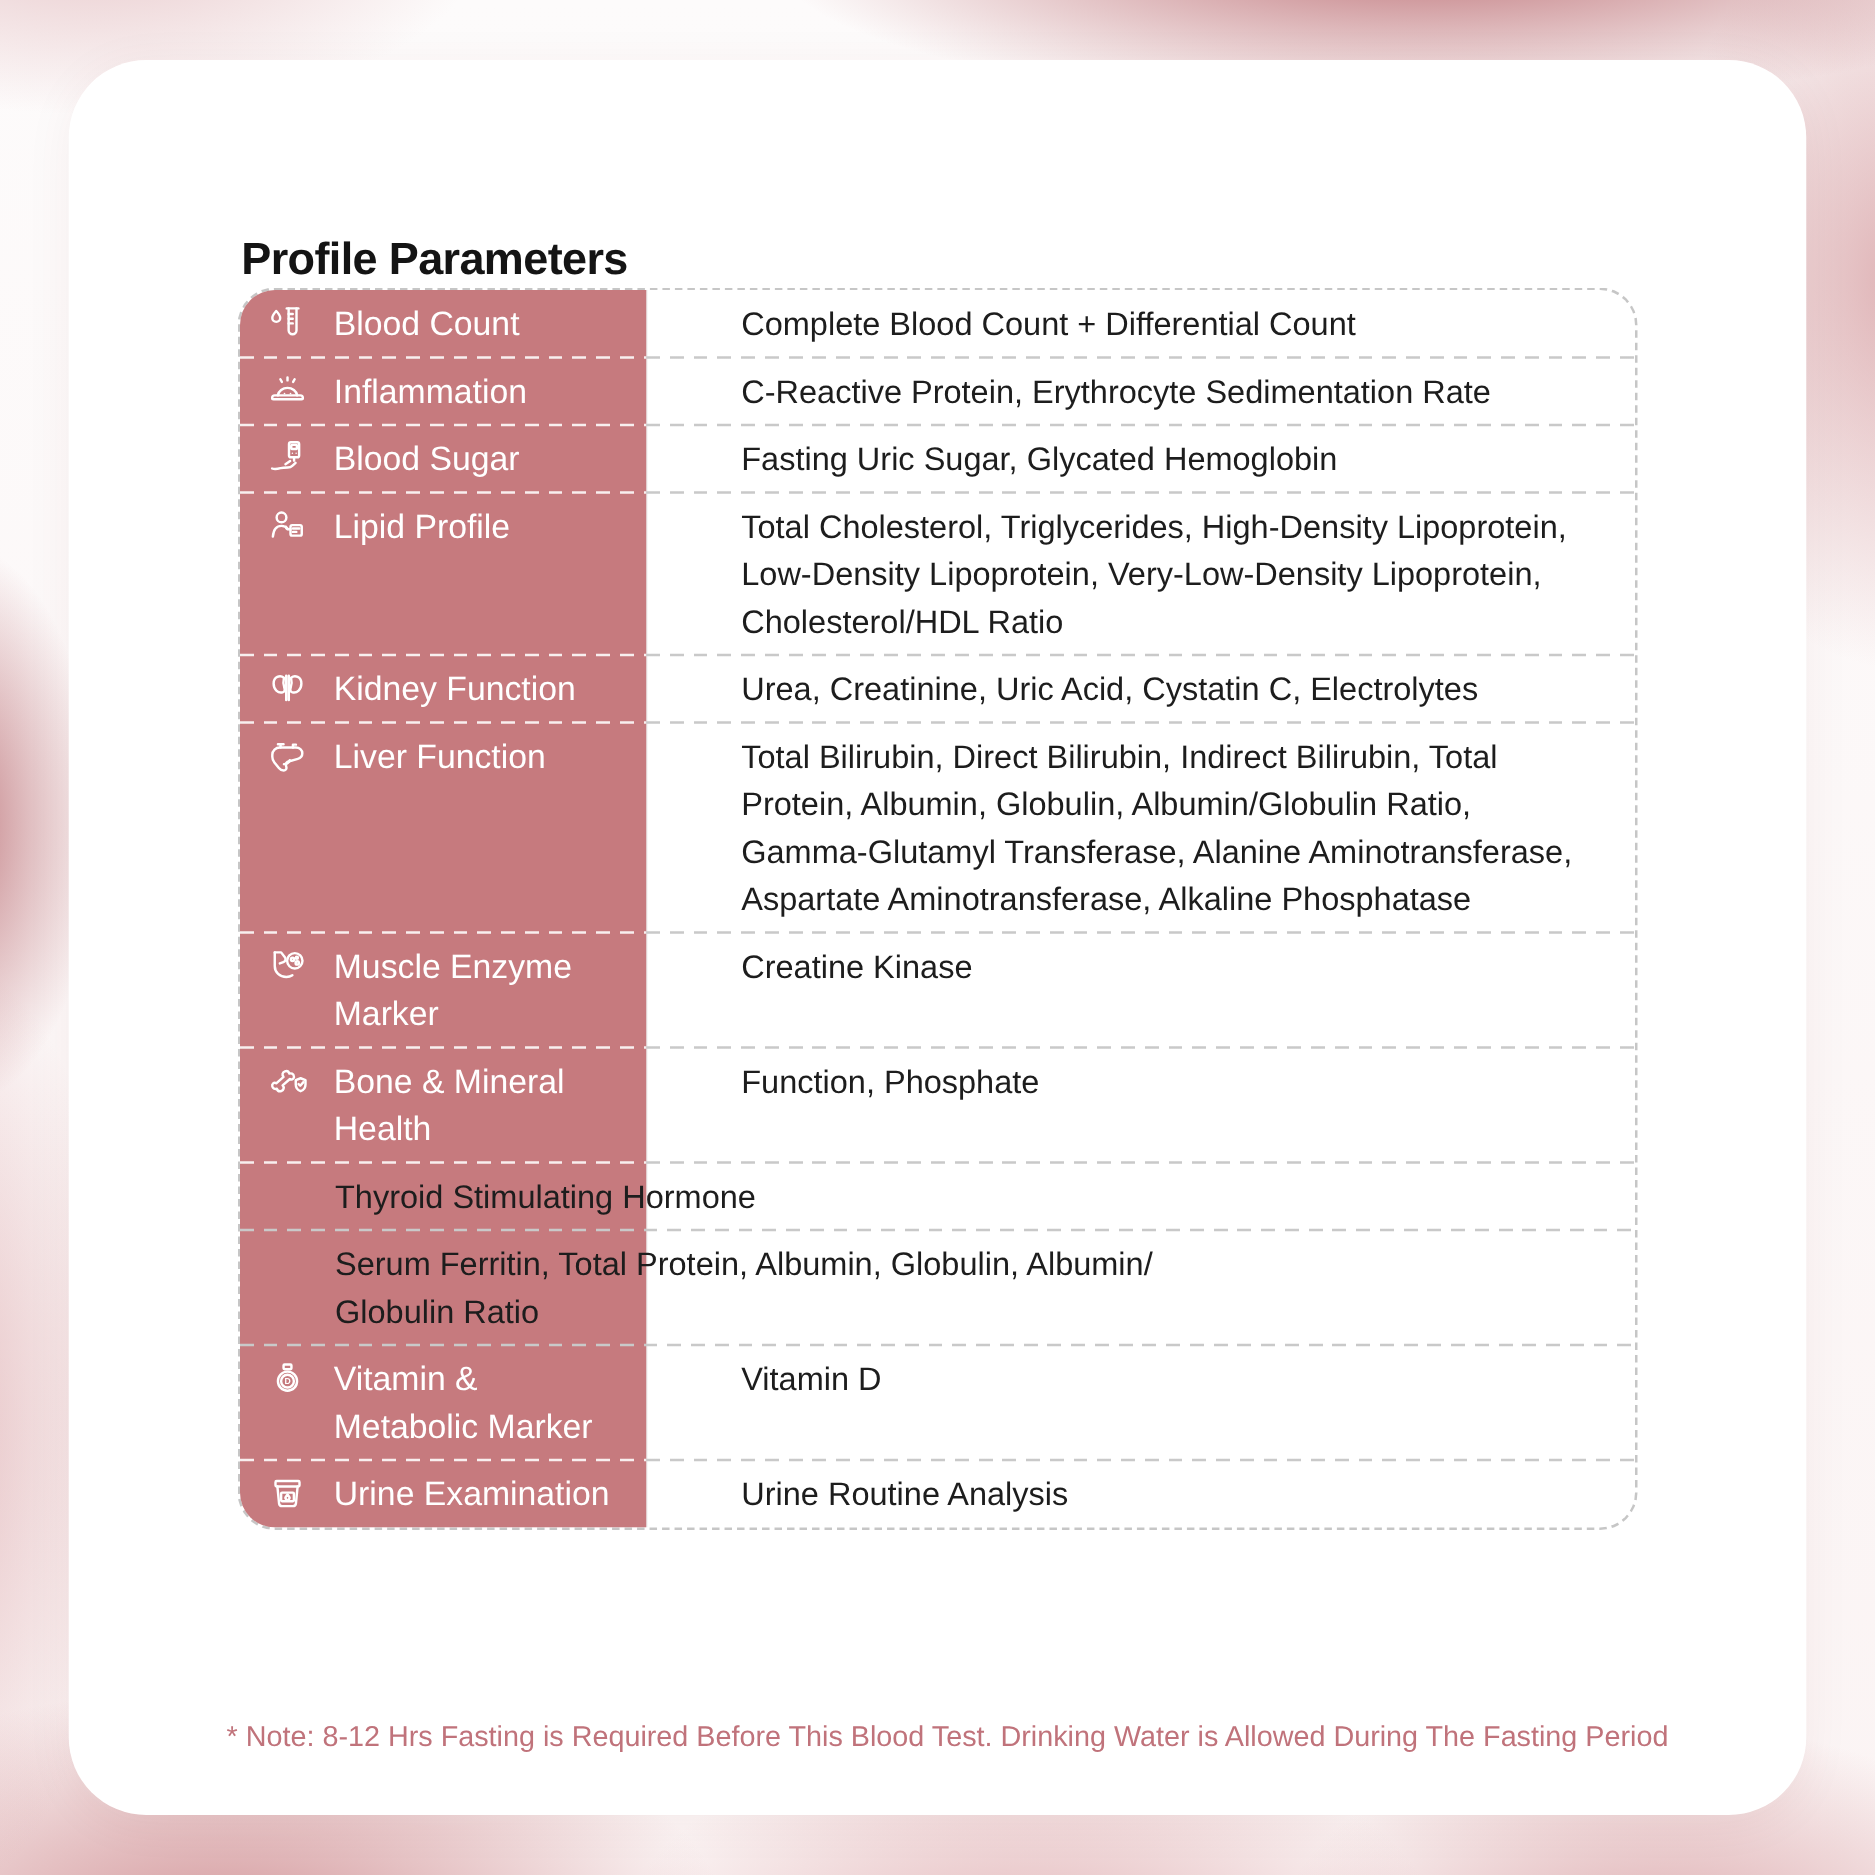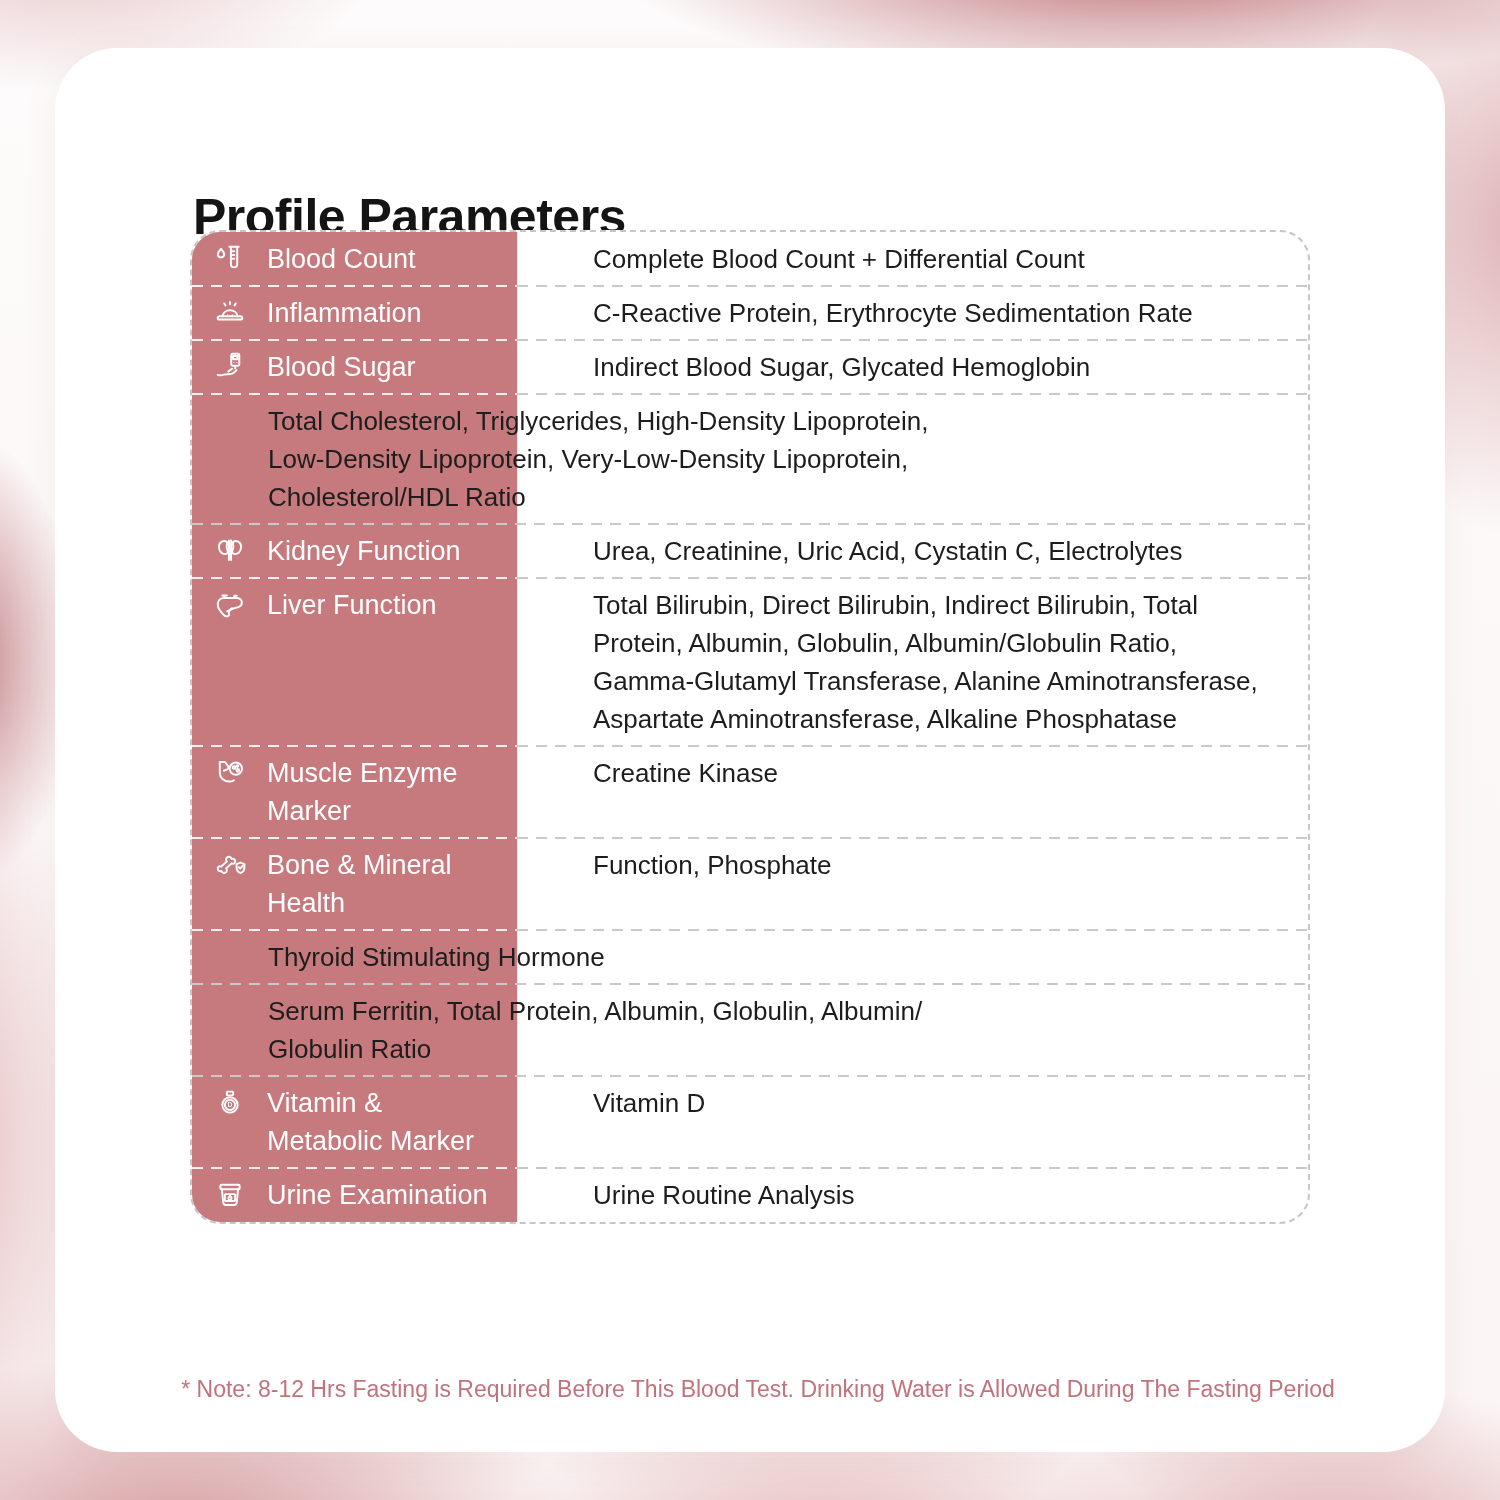--- a/index.html
+++ b/index.html
@@ -21,21 +21,21 @@
       radial-gradient(440px 250px at 89% 104%, rgba(205,134,139,.66), rgba(205,134,139,0) 72%),
       linear-gradient(#fdfbfb,#fbf4f4);
   }
   .card{
     position:absolute;left:55px;top:48px;width:1390px;height:1404px;
     background:#ffffff;border-radius:62px;
     box-shadow:0 6px 40px rgba(120,40,46,.05);
   }
   .title{
     position:absolute;left:138px;top:112px;
-    font-size:50px;line-height:46px;font-weight:bold;color:#141414;letter-spacing:-.5px;
+    font-size:36px;line-height:46px;font-weight:bold;color:#141414;letter-spacing:-.5px;
   }
   .table{
     position:absolute;left:135px;top:182px;width:1120px;box-sizing:border-box;
     border:2px dashed #c6c6c6;border-radius:30px;overflow:hidden;background:#ffffff;
   }
   .pink-col{
     position:absolute;left:0;top:0;bottom:0;width:325px;
     background:#c67a7e;box-shadow:1px 0 0 rgba(0,0,0,.07);
   }
   .rows{position:relative;}
@@ -112,24 +112,36 @@
                 <circle cx="14.6" cy="9" r=".4" fill="#fff" stroke="none"></circle>
                 <circle cx="16.6" cy="9" r=".4" fill="#fff" stroke="none"></circle>
                 <path d="M15.5 11.2v1.8"></path>
                 <path d="M3.8 17.2c1.6.7 3.2.2 4.6-.2 1.2-.3 2.5-.3 3.7-.3 1 0 1.9-.3 2.6-1l1.6-1.5"></path>
                 <path d="M10.9 14.9l2.5-1.7"></path>
               </svg>
             </span>
       <span class="label">Blood Sugar</span>
     </div>
     <div class="cell-right">
-      <span class="desc">Indirect Blood Sugar, Glycated Hemoglobin</span>
-    </div>
-  </div>
-        <div class="row">
+      <span class="desc">Fasting Uric Sugar, Glycated Hemoglobin</span>
+    </div>
+  </div>
+        <div class="row">
+    <div class="cell-left">
+      <span class="icon">
+              <svg viewBox="0 0 24 24" fill="none" stroke="#fff" stroke-width="1.3" stroke-linecap="round" stroke-linejoin="round">
+                <circle cx="8.8" cy="7.3" r="2.6"></circle>
+                <path d="M4.2 17.5c.3-3.6 2-5.7 4.6-5.7 1.4 0 2.6.6 3.4 1.7"></path>
+                <rect x="13.6" y="11.4" width="6" height="5.6" rx=".9"></rect>
+                <path d="M14.9 13.2h3.4M14.9 15h1.8"></path>
+                <path d="M13.6 13.6h-1.2c-.8 0-1.3-.6-1.2-1.4"></path>
+              </svg>
+            </span>
+      <span class="label">Lipid Profile</span>
+    </div>
     <div class="cell-right">
       <span class="desc">Total Cholesterol, Triglycerides, High-Density Lipoprotein,
 Low-Density Lipoprotein, Very-Low-Density Lipoprotein,
 Cholesterol/HDL Ratio</span>
     </div>
   </div>
         <div class="row">
     <div class="cell-left">
       <span class="icon">
               <svg viewBox="0 0 24 24" fill="none" stroke="#fff" stroke-width="1.3" stroke-linecap="round" stroke-linejoin="round">

